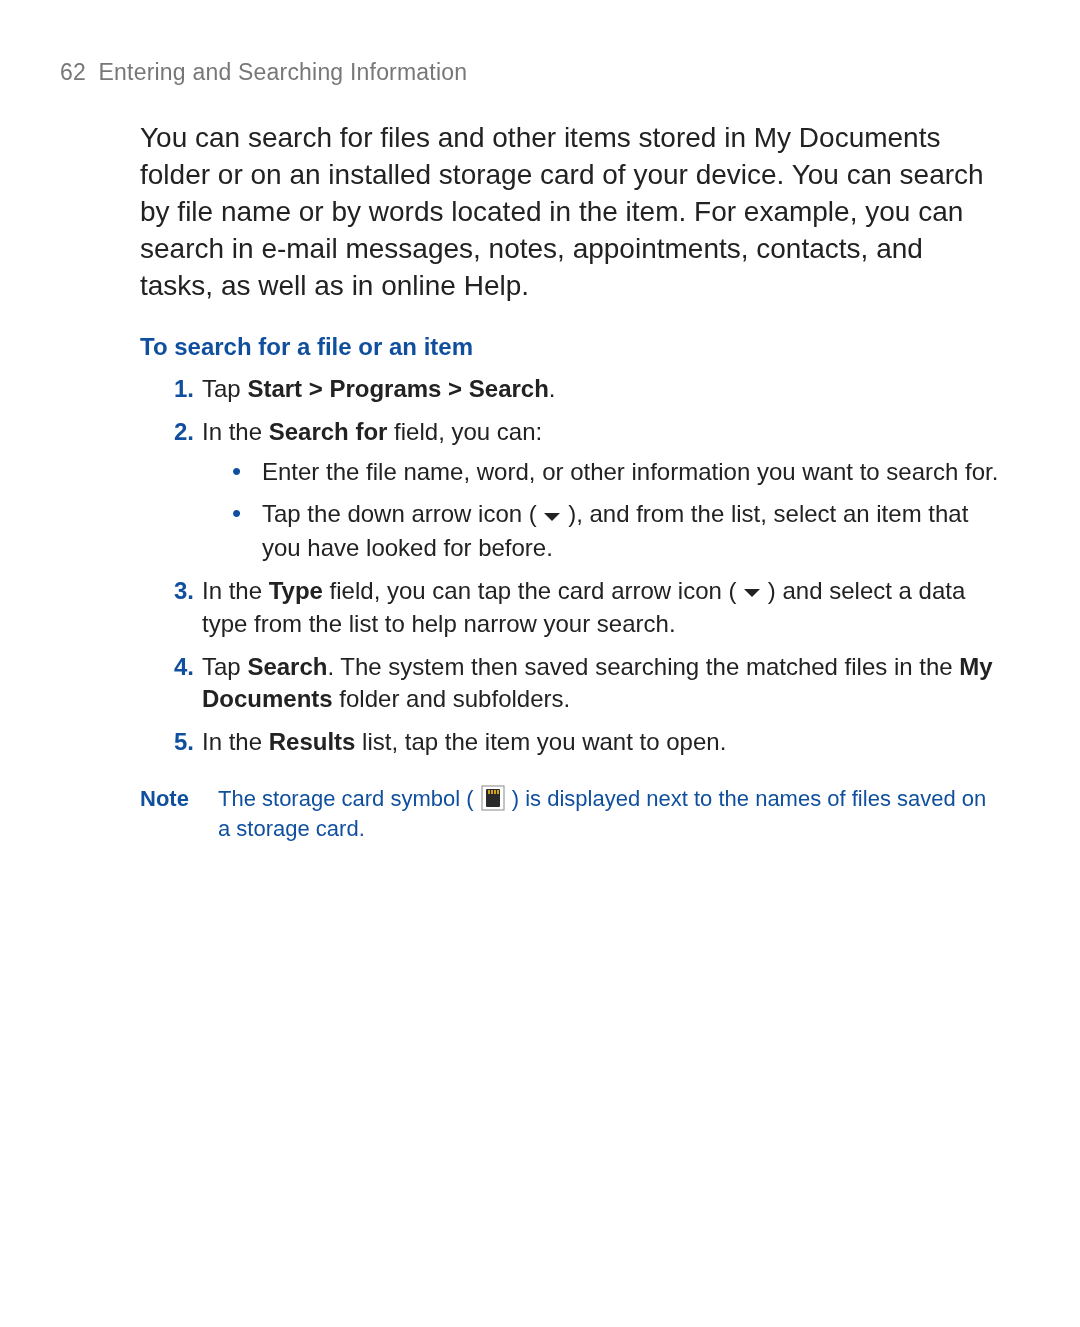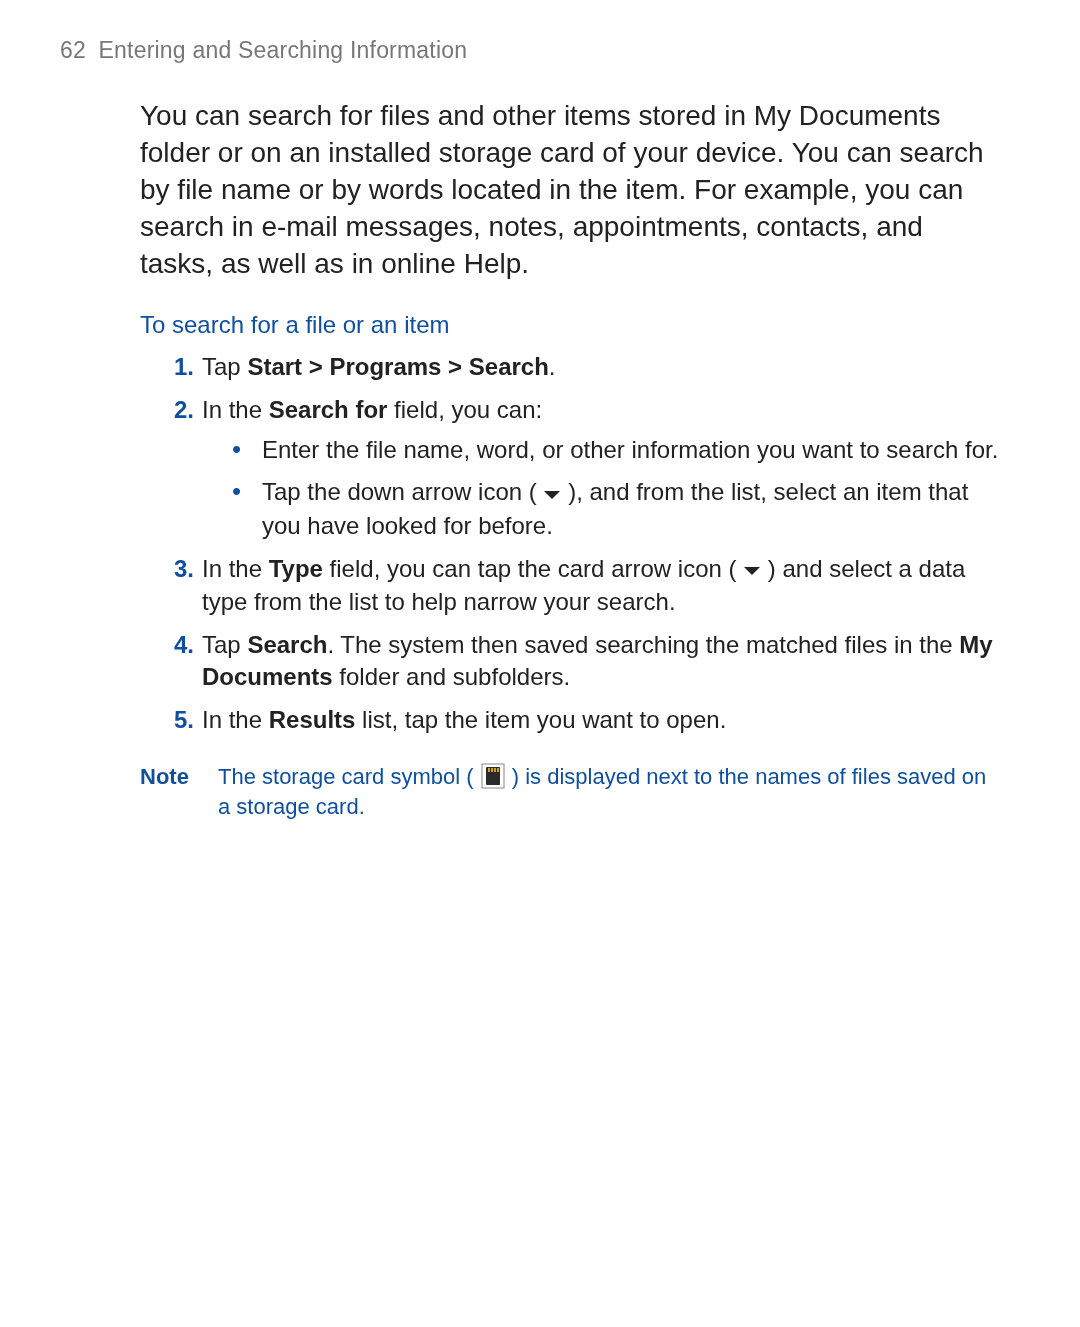--- a/index.html
+++ b/index.html
@@ -11,20 +11,21 @@
       font-family: "Segoe UI", "Myriad Pro", Arial, sans-serif;
       background: #ffffff;
       width: 1080px;
       height: 1327px;
       color: #333333;
       font-size: 24px;
       line-height: 1.35;
     }
     .page {
       padding: 35px 70px 0 60px;
+      margin-top: 22px;
     }
     .running-header {
       color: #777777;
       font-size: 23px;
       margin-bottom: 32px;
       letter-spacing: 0.2px;
     }
     .running-header .pnum {
       margin-right: 6px;
     }
@@ -41,21 +42,21 @@
       margin-right: 10px;
     }
     .intro {
       color: #222222;
       font-size: 28px;
       line-height: 1.32;
       margin-bottom: 26px;
     }
     .subhead {
       color: #0f4f9e;
-      font-weight: 400;
+      font-weight: 700;
       font-size: 24px;
       margin-bottom: 10px;
     }
     ol.steps {
       list-style: none;
       margin-left: 20px;
     }
     ol.steps > li {
       position: relative;
       padding-left: 42px;

